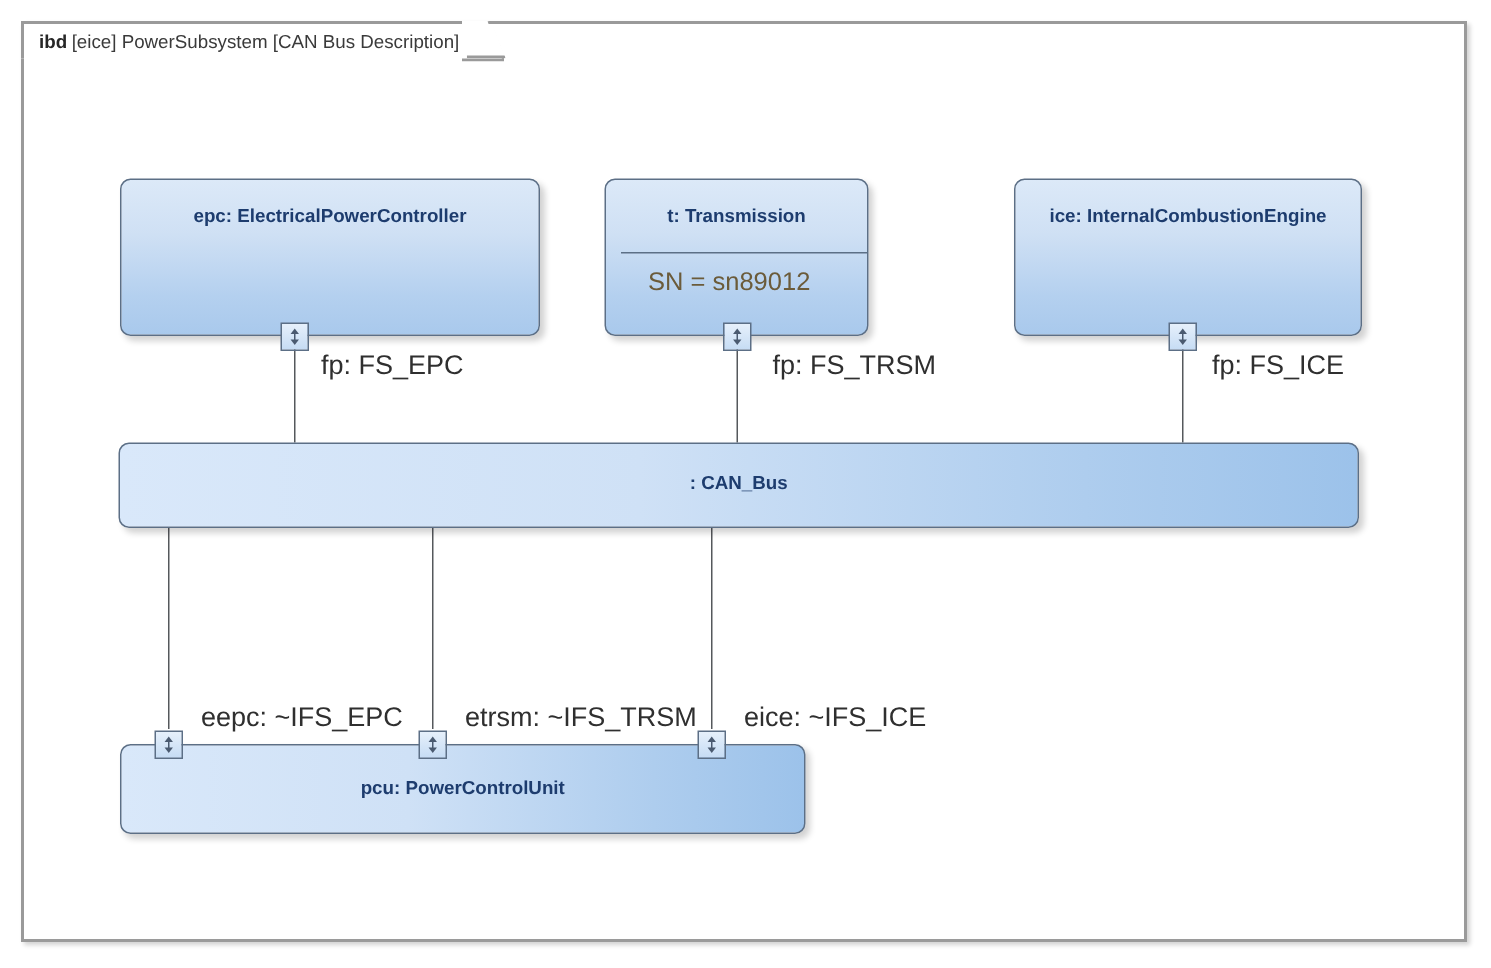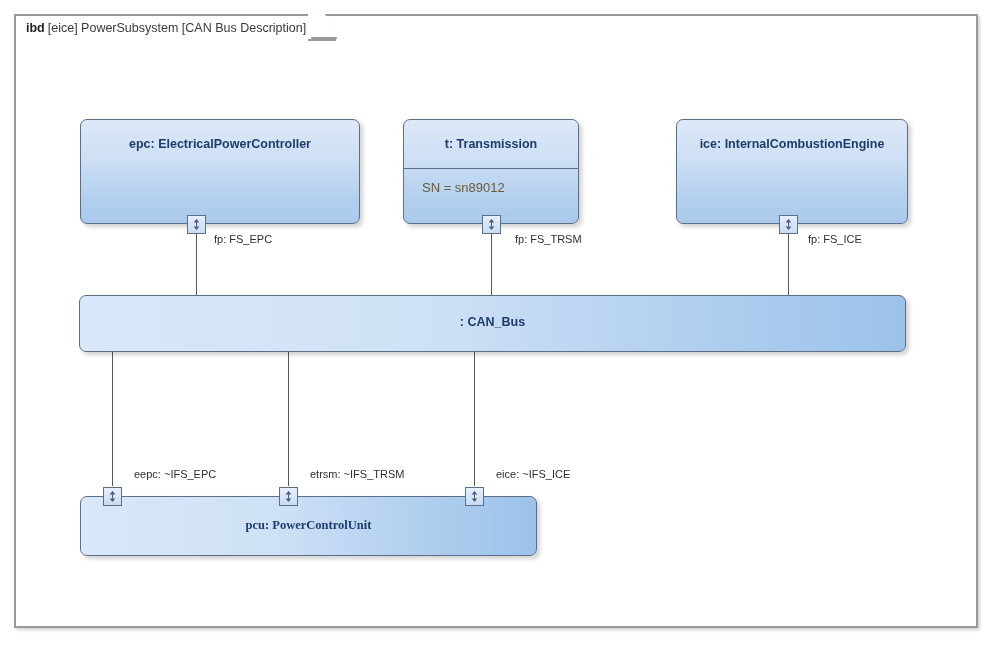--- a/index.html
+++ b/index.html
@@ -86,26 +86,27 @@
   }
   .block-title {
     text-align: center;
     font-size: 12.5px;
     font-weight: bold;
     color: #1d3c6e;
     white-space: nowrap;
   }
   .block-compartment {
     border-top: 1px solid #5c6f86;
-    font-size: 13px;
+    font-size: 17px;
     color: #6b5b3a;
     padding-left: 18px;
     display: flex;
     align-items: center;
     box-sizing: border-box;
+    margin-left: 10px;
   }
 
   
   .port {
     position: absolute;
     width: 19px; height: 19px;
     box-sizing: border-box;
     border: 1px solid #5c6f86;
     background: linear-gradient(to bottom, #e6f0fb 0%, #c6dcf4 100%);
     z-index: 6;
@@ -119,21 +120,21 @@
   .conn {
     position: absolute;
     background: #55585c;
     z-index: 2;
   }
   .conn.v { width: 1px; }
 
   
   .conn-label {
     position: absolute;
-    font-size: 11px;
+    font-size: 18px;
     color: #2f2f2f;
     white-space: nowrap;
     z-index: 5;
   }
 </style>
 </head>
 <body>
 
 <div id="diagram-canvas">
 
@@ -159,21 +160,21 @@
   </div>
 
   <div class="block hgrad" style="left:79px; top:295px; width:827px; height:57px;">
     <div class="block-title" style="margin-top:19px;">: CAN_Bus</div>
   </div>
 
   <div class="block vgrad" style="left:676px; top:119px; width:232px; height:105px;">
     <div class="block-title" style="margin-top:17px;">ice: InternalCombustionEngine</div>
   </div>
 
-  <div class="block hgrad" style="left:80px; top:496px; width:457px; height:60px;font-family:Liberation Serif, serif;">
+  <div class="block hgrad" style="left:80px; top:496px; width:457px; height:60px;">
     <div class="block-title" style="margin-top:21px;">pcu: PowerControlUnit</div>
   </div>
 
   <div class="conn v" style="left:196px; top:224px; height:71px;"></div>
   <div class="conn v" style="left:491px; top:224px; height:71px;"></div>
   <div class="conn v" style="left:788px; top:224px; height:71px;"></div>
 
   <div class="conn v" style="left:112px; top:352px; height:134px;"></div>
   <div class="conn v" style="left:288px; top:352px; height:134px;"></div>
   <div class="conn v" style="left:474px; top:352px; height:134px;"></div>

